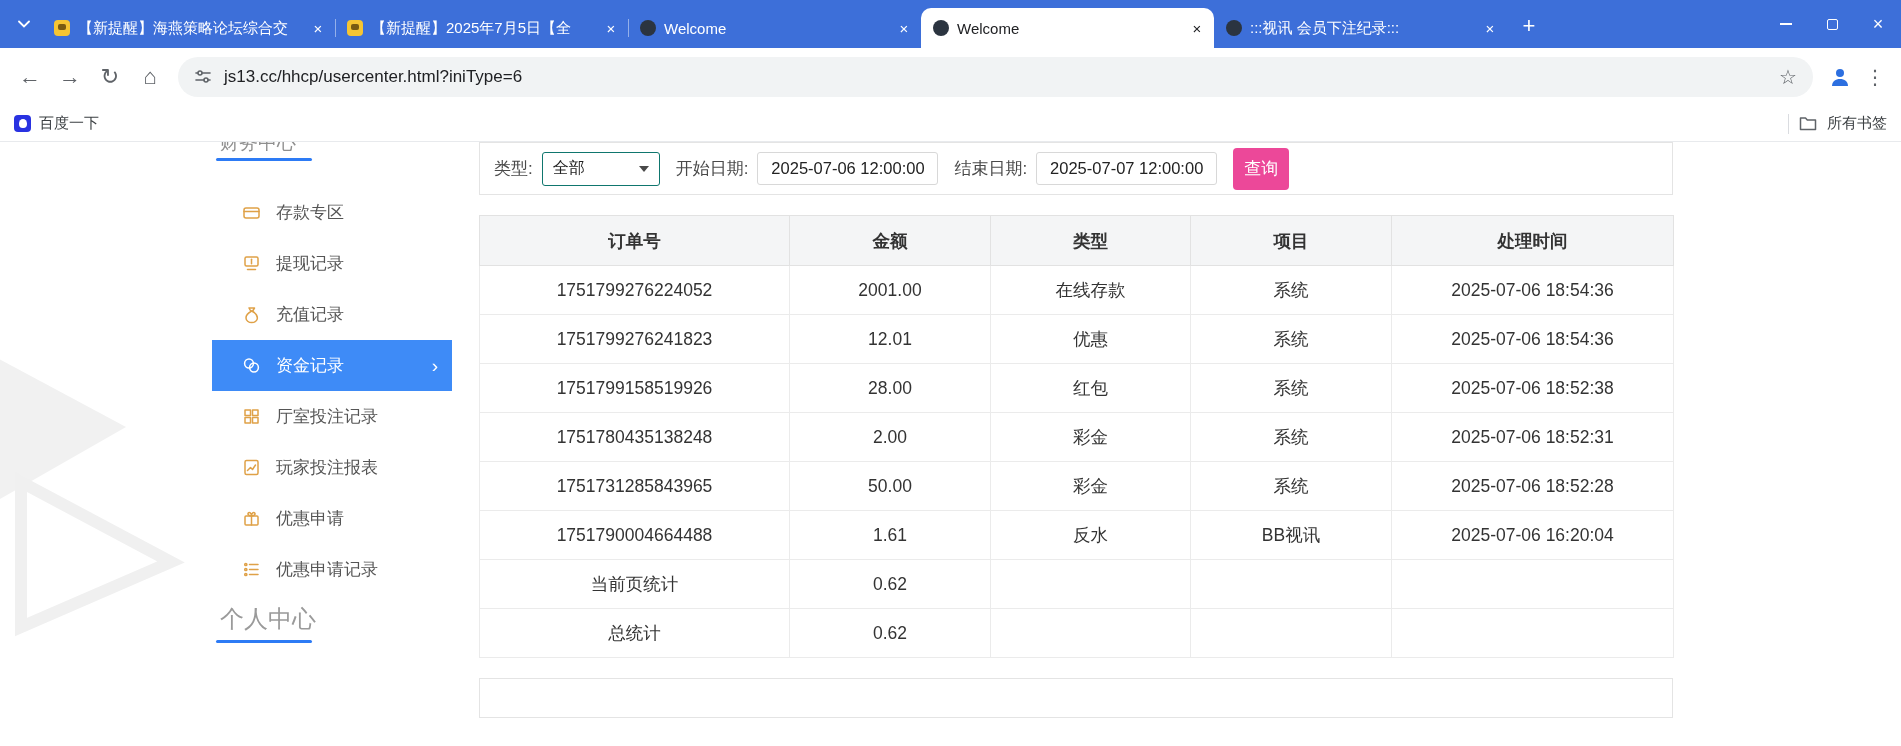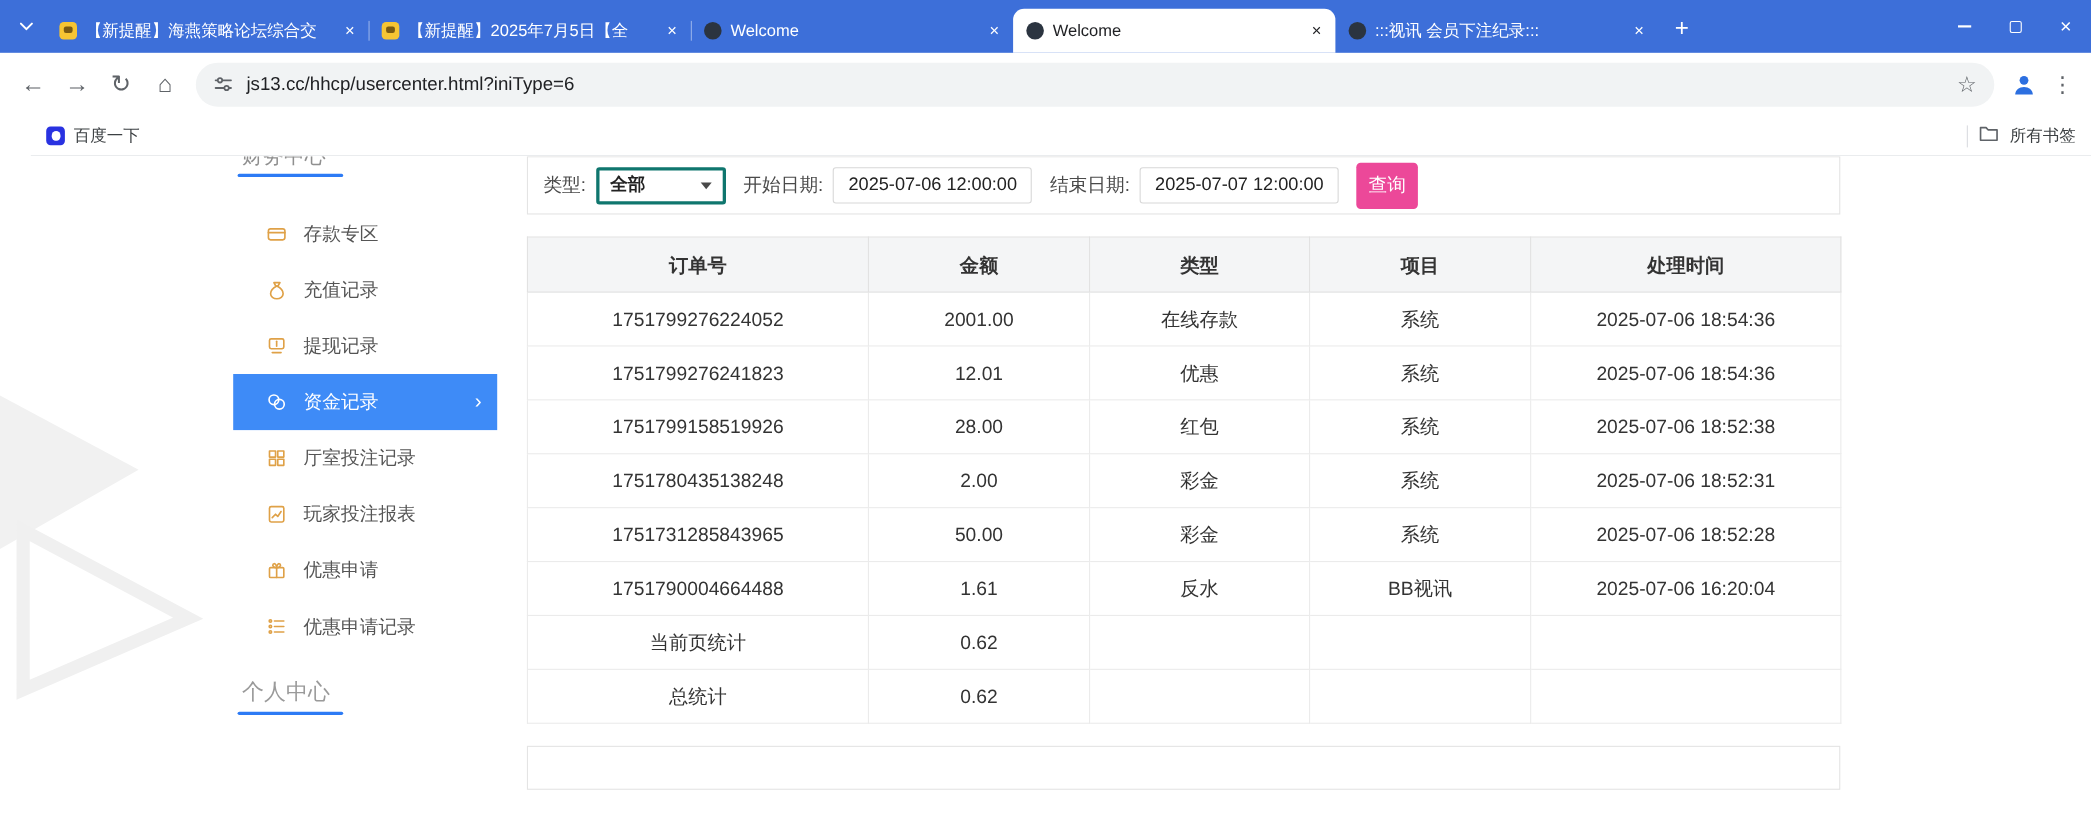--- a/index.html
+++ b/index.html
@@ -43,58 +43,58 @@
   .url-text { margin-left:12px; font-size:17px; color:#202124; }
   .star-btn { margin-left:auto; width:34px; height:34px; display:flex; align-items:center;
     justify-content:center; font-size:20px; color:#5f6368; cursor:pointer; }
   .avatar-btn { width:38px; height:38px; border-radius:50%; display:flex; align-items:center;
     justify-content:center; cursor:pointer; }
   .menu-btn { width:32px; height:40px; display:flex; align-items:center; justify-content:center;
     font-size:20px; color:#5f6368; cursor:pointer; }
 
   
   .bookmarks { height:36px; background:#fff; border-bottom:1px solid #e8eaed; display:flex;
-    align-items:center; padding:0 14px;margin-left:28px; }
+    align-items:center; padding:0 14px; }
   .bookmark { display:flex; align-items:center; gap:8px; cursor:pointer; }
   .baidu-icon { width:17px; height:17px; border-radius:4px; background:#2932e1; position:relative; }
   .baidu-icon::after { content:''; position:absolute; left:4.5px; top:4px; width:8px; height:9px;
     border-radius:50% 50% 45% 45%; background:#fff; }
   .bookmark-label { font-size:15px; color:#3c4043; }
-  .bm-right { margin-left:auto; display:flex; gap:10px; }
+  .bm-right { margin-left:auto; display:flex; align-items:center; gap:10px; }
   .bm-divider { width:1px; height:20px; background:#dadce0; }
   .all-bm-label { font-size:15px; color:#3c4043; white-space:nowrap; }
 
   
   .page { position:relative; height:604px; background:#fff; overflow:hidden; }
   .watermark { position:absolute; left:-34px; top:170px; pointer-events:none; }
 
   
   .sidebar { position:absolute; left:212px; top:0; width:240px; }
   .clip-top { height:14px; overflow:hidden; padding-left:8px; }
   .clip-top .section-label { display:block; font-size:19px; line-height:24px; margin-top:-11px;
     color:#8f8f8f; }
   .blue-bar { width:96px; height:3px; background:#2d7bf5; border-radius:2px; margin:2px 0 0 4px; }
   .side-nav { margin-top:26px; }
   .side-item { height:51px; display:flex; align-items:center; gap:15px; padding:0 14px 0 30px;
     font-size:17px; color:#555; cursor:pointer; }
   .side-item .glyph { width:19px; height:19px; flex:0 0 19px; color:#dfa147; }
   .side-item.active { background:#3e8bf7; color:#fff; }
   .side-item.active .glyph { color:#fff; }
   .side-item .chev { margin-left:auto; font-size:19px; color:#fff; }
-  .section-bottom { margin-top:20px; font-size:20px; color:#9a9a9a; padding-left:8px; }
+  .section-bottom { margin-top:8px; font-size:24px; color:#9a9a9a; padding-left:8px; }
   .blue-bar.bottom { margin-top:5px; }
 
   
   .content { position:absolute; left:479px; top:0; width:1194px; }
   .filterbox { height:53px; border:1px solid #e4e4e4; display:flex; align-items:center;
     padding:0 14px; }
   .flabel { font-size:17px; color:#4a4a4a; margin-right:9px; white-space:nowrap; }
   .flabel.ml { margin-left:16px; }
-  .fselect { width:118px; height:34px; border:3px solid #0f766e; border-radius:3px; background:#fff;
-    display:flex; align-items:center; padding:0 10px; font-size:16px; color:#222; cursor:pointer;font-weight:bold; }
+  .fselect { width:118px; height:34px; border:1px solid #0f766e; border-radius:3px; background:#fff;
+    display:flex; align-items:center; padding:0 10px; font-size:16px; color:#222; cursor:pointer; }
   .caret { margin-left:auto; width:0; height:0; border-left:5px solid transparent;
     border-right:5px solid transparent; border-top:6px solid #494949; }
   .finput { width:181px; height:33px; border:1px solid #d8d8d8; border-radius:3px; background:#fff;
     display:flex; align-items:center; justify-content:center; font-size:16.5px; color:#222;
     cursor:text; white-space:nowrap; }
   .query-btn { margin-left:16px; width:56px; height:42px; background:#ec4899; color:#fff;
     border:none; border-radius:4px; font-size:17px; cursor:pointer;
     font-family:"Liberation Sans","DejaVu Sans",sans-serif; }
 
   table.records { width:100%; border-collapse:collapse; margin-top:20px; table-layout:fixed; }
@@ -207,32 +207,32 @@
     <nav class="side-nav" id="sidebar-items">
         <div class="side-item">
           <span class="glyph"><svg viewBox="0 0 19 19" width="19" height="19" fill="none" stroke="currentColor" stroke-width="1.5" stroke-linecap="round" stroke-linejoin="round">
               <rect x="2" y="5" width="15" height="10" rx="2"></rect>
               <line x1="2" y1="8.5" x2="17" y2="8.5"></line>
             </svg></span>
           <span>存款专区</span>
         </div>
         <div class="side-item">
           <span class="glyph"><svg viewBox="0 0 19 19" width="19" height="19" fill="none" stroke="currentColor" stroke-width="1.5" stroke-linecap="round" stroke-linejoin="round">
-              <path d="M7 3h5.5l-1.8 3h-2z"></path>
-              <path d="M9.7 6C5.7 8 4 10.5 4 13a5.7 4.6 0 0 0 11.4 0c0-2.5-1.7-5-5.7-7z"></path>
-            </svg></span>
-          <span>充值记录</span>
-        </div>
-        <div class="side-item">
-          <span class="glyph"><svg viewBox="0 0 19 19" width="19" height="19" fill="none" stroke="currentColor" stroke-width="1.5" stroke-linecap="round" stroke-linejoin="round">
               <rect x="3" y="3" width="13" height="9" rx="1.5"></rect>
               <line x1="9.5" y1="5.2" x2="9.5" y2="9.8"></line>
               <line x1="5.5" y1="15.5" x2="13.5" y2="15.5"></line>
             </svg></span>
           <span>提现记录</span>
+        </div>
+        <div class="side-item">
+          <span class="glyph"><svg viewBox="0 0 19 19" width="19" height="19" fill="none" stroke="currentColor" stroke-width="1.5" stroke-linecap="round" stroke-linejoin="round">
+              <path d="M7 3h5.5l-1.8 3h-2z"></path>
+              <path d="M9.7 6C5.7 8 4 10.5 4 13a5.7 4.6 0 0 0 11.4 0c0-2.5-1.7-5-5.7-7z"></path>
+            </svg></span>
+          <span>充值记录</span>
         </div>
         <div class="side-item active">
           <span class="glyph"><svg viewBox="0 0 19 19" width="19" height="19" fill="none" stroke="currentColor" stroke-width="1.5" stroke-linecap="round" stroke-linejoin="round">
               <circle cx="7" cy="7.5" r="4.4"></circle>
               <circle cx="12" cy="11.5" r="4.4"></circle>
             </svg></span>
           <span>资金记录</span>
           <span class="chev">›</span>
         </div>
         <div class="side-item">

